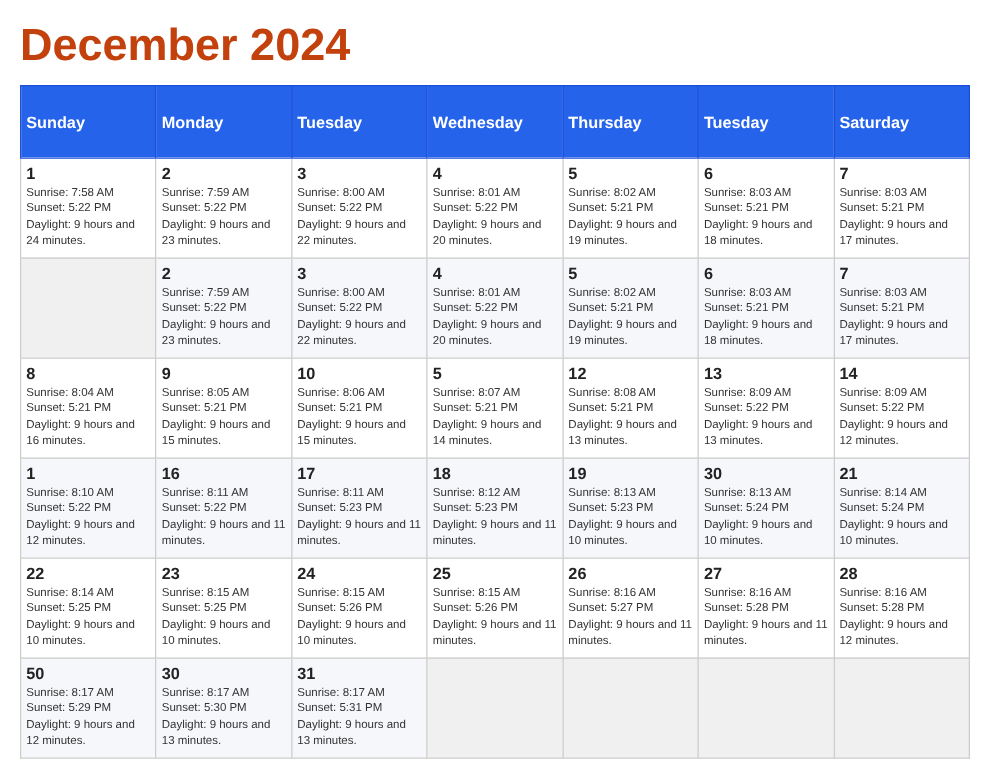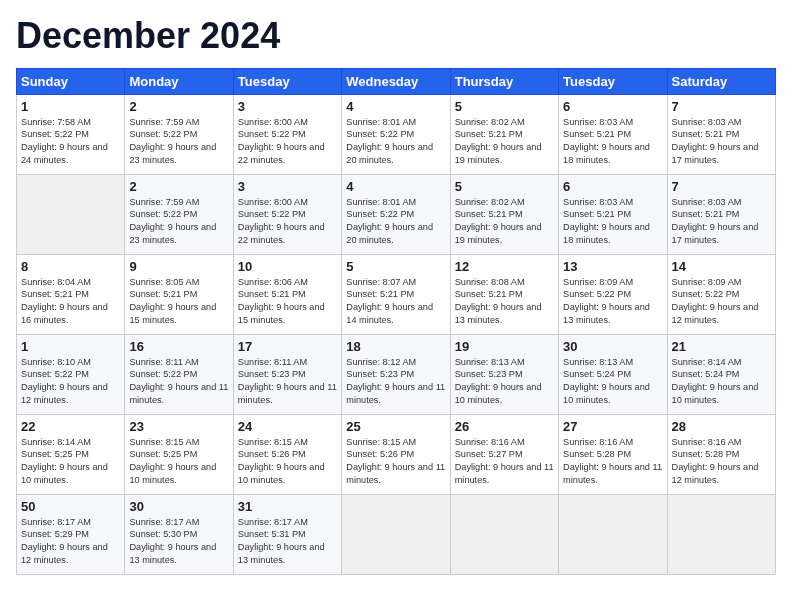--- a/index.html
+++ b/index.html
@@ -35,39 +35,39 @@
       width: 28px;
       height: 28px;
       margin-left: 2px;
     }
     .title-block {
       text-align: right;
     }
     .month-title {
       font-size: 36px;
       font-weight: bold;
-      color: #0f172a;
+      color: #c2410c;
       line-height: 1.1;
     }
     .location {
       font-size: 14px;
       color: #444;
       margin-top: 2px;
     }
     .calendar {
       width: 100%;
       border-collapse: collapse;
       table-layout: fixed;
     }
     .calendar thead th {
       background-color: #2563eb;
       color: #fff;
       font-size: 13px;
       font-weight: bold;
-      padding: 5px 4px;
+      padding: 21px 4px;
       text-align: left;
       border: 1px solid #1d4ed8;
     }
     .calendar tbody td {
       vertical-align: top;
       padding: 4px 4px 3px 4px;
       font-size: 9.5px;
       color: #333;
       border: 1px solid #ccc;
       background: #fff;

